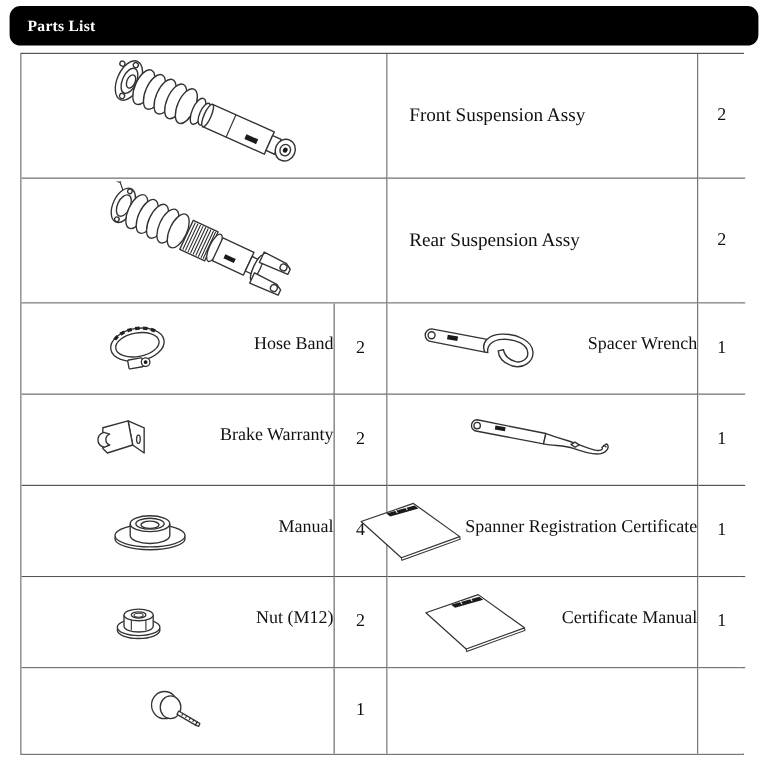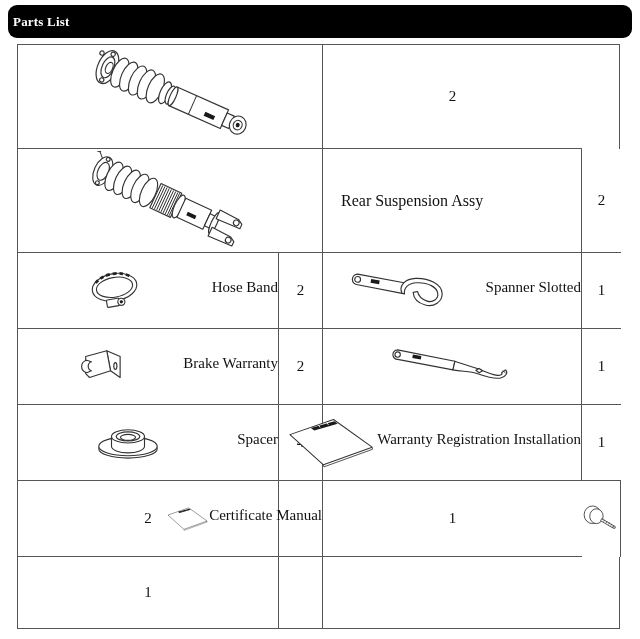--- a/index.html
+++ b/index.html
@@ -7,21 +7,21 @@
     width:640px;height:639px;position:relative;background:#ffffff;
     font-family:"Liberation Serif","DejaVu Serif",serif;color:#111;
     overflow:hidden;
   }
   
   .header-bar{
     position:absolute;left:8px;top:5px;width:624px;height:33px;
     background:#000;border-radius:9px;display:flex;align-items:center;
   }
   .header-bar .title{
-    color:#fff;font-weight:bold;font-size:13px;padding-left:5px;letter-spacing:.2px;
+    color:#fff;font-weight:bold;font-size:13px;padding-left:15px;letter-spacing:.2px;
   }
   
   .parts-table{
     position:absolute;left:17px;top:44px;width:603px;height:585px;
     display:grid;box-sizing:border-box;
     grid-template-columns:261px 44px 259px 39px;
     grid-template-rows:104px 104px 76px 76px 76px 76px 71px;
     border:1px solid #555;
   }
   .cell{box-sizing:border-box;min-width:0;min-height:0;background:#fff;}
@@ -193,20 +193,23 @@
 
 <div class="parts-table">
 
   <div class="cell img-cell span2 br bb">
     <span>
       <svg width="165" height="97">
           <use href="#sym-front-susp"></use>
         </svg>
     </span>
   </div>
+  <div class="cell name-cell br bb">
+    <span>Front Suspension Assy</span>
+  </div>
   <div class="cell qty-cell bb">2</div>
 
   <div class="cell img-cell span2 br bb">
     <span>
       <svg width="165" height="100">
           <use href="#sym-rear-susp"></use>
         </svg>
     </span>
   </div>
   <div class="cell name-cell br bb">
@@ -222,21 +225,21 @@
       </span>
     <span class="part-label">Hose Band</span>
   </div>
   <div class="cell qty-cell br bb">2</div>
   <div class="cell part-cell br bb">
     <span class="art">
         <svg width="112" height="39">
           <use href="#sym-spanner"></use>
         </svg>
       </span>
-    <span class="part-label">Spanner Slotted</span>
+    <span class="part-label">Spacer Wrench</span>
   </div>
   <div class="cell qty-cell bb">1</div>
 
   <div class="cell part-cell br bb">
     <span class="art">
         <svg width="54" height="44">
           <use href="#sym-brake-bracket"></use>
         </svg>
       </span>
     <span class="part-label">Brake Warranty</span>
@@ -250,33 +253,41 @@
       </span>
   </div>
   <div class="cell qty-cell bb">1</div>
 
   <div class="cell part-cell br bb">
     <span class="art">
         <svg width="66" height="38">
           <use href="#sym-spacer"></use>
         </svg>
       </span>
-    <span class="part-label">Spacer</span>
+    <span class="part-label">Manual</span>
   </div>
   <div class="cell qty-cell br bb">4</div>
   <div class="cell part-cell br bb">
     <span class="art">
         <svg width="92" height="52">
           <use href="#sym-paper"></use>
         </svg>
       </span>
-    <span class="part-label">Warranty Registration Installation</span>
+    <span class="part-label">Spanner Registration Certificate</span>
   </div>
   <div class="cell qty-cell bb">1</div>
 
+  <div class="cell part-cell br bb">
+    <span class="art">
+        <svg width="43" height="32">
+          <use href="#sym-nut"></use>
+        </svg>
+      </span>
+    <span class="part-label">Nut (M12)</span>
+  </div>
   <div class="cell qty-cell br bb">2</div>
   <div class="cell part-cell br bb">
     <span class="art">
         <svg width="92" height="52">
           <use href="#sym-paper"></use>
         </svg>
       </span>
     <span class="part-label">Certificate Manual</span>
   </div>
   <div class="cell qty-cell bb">1</div>

